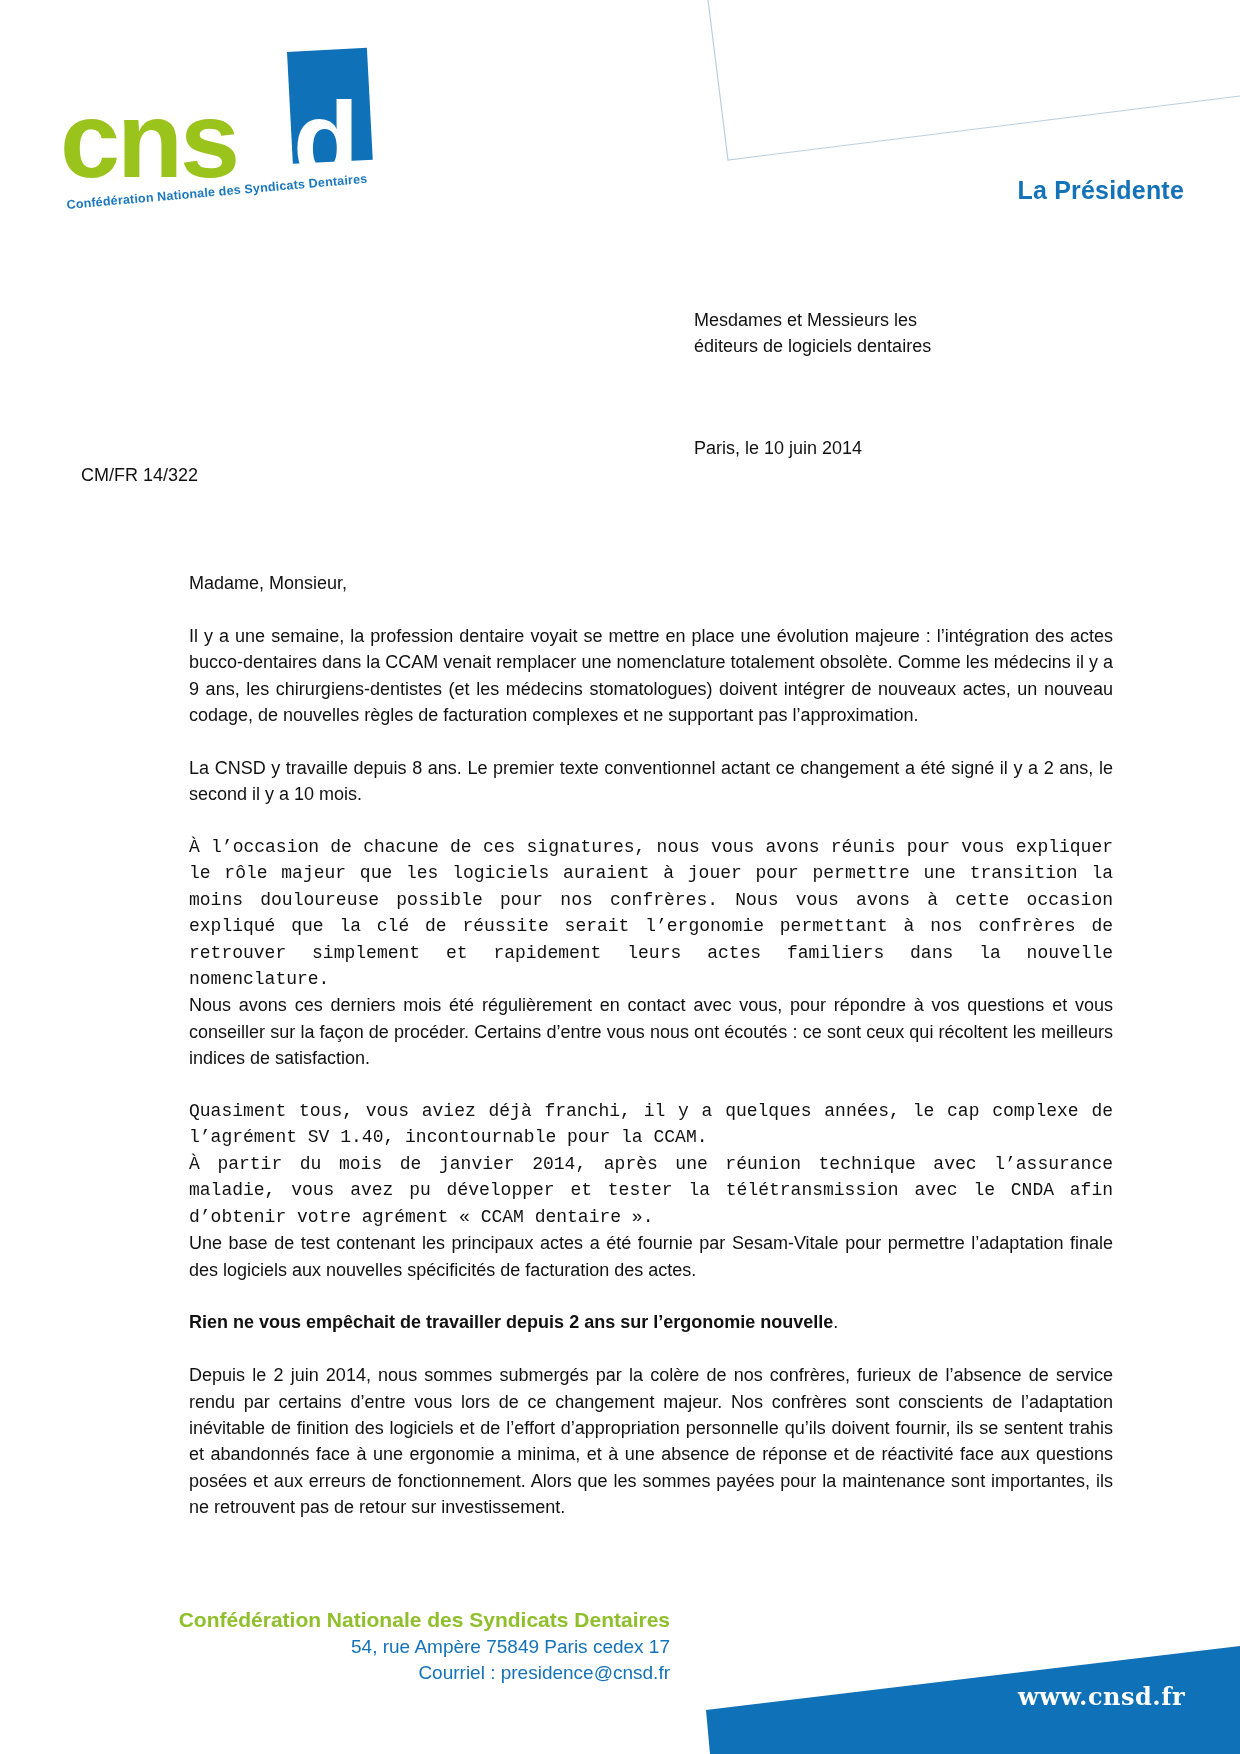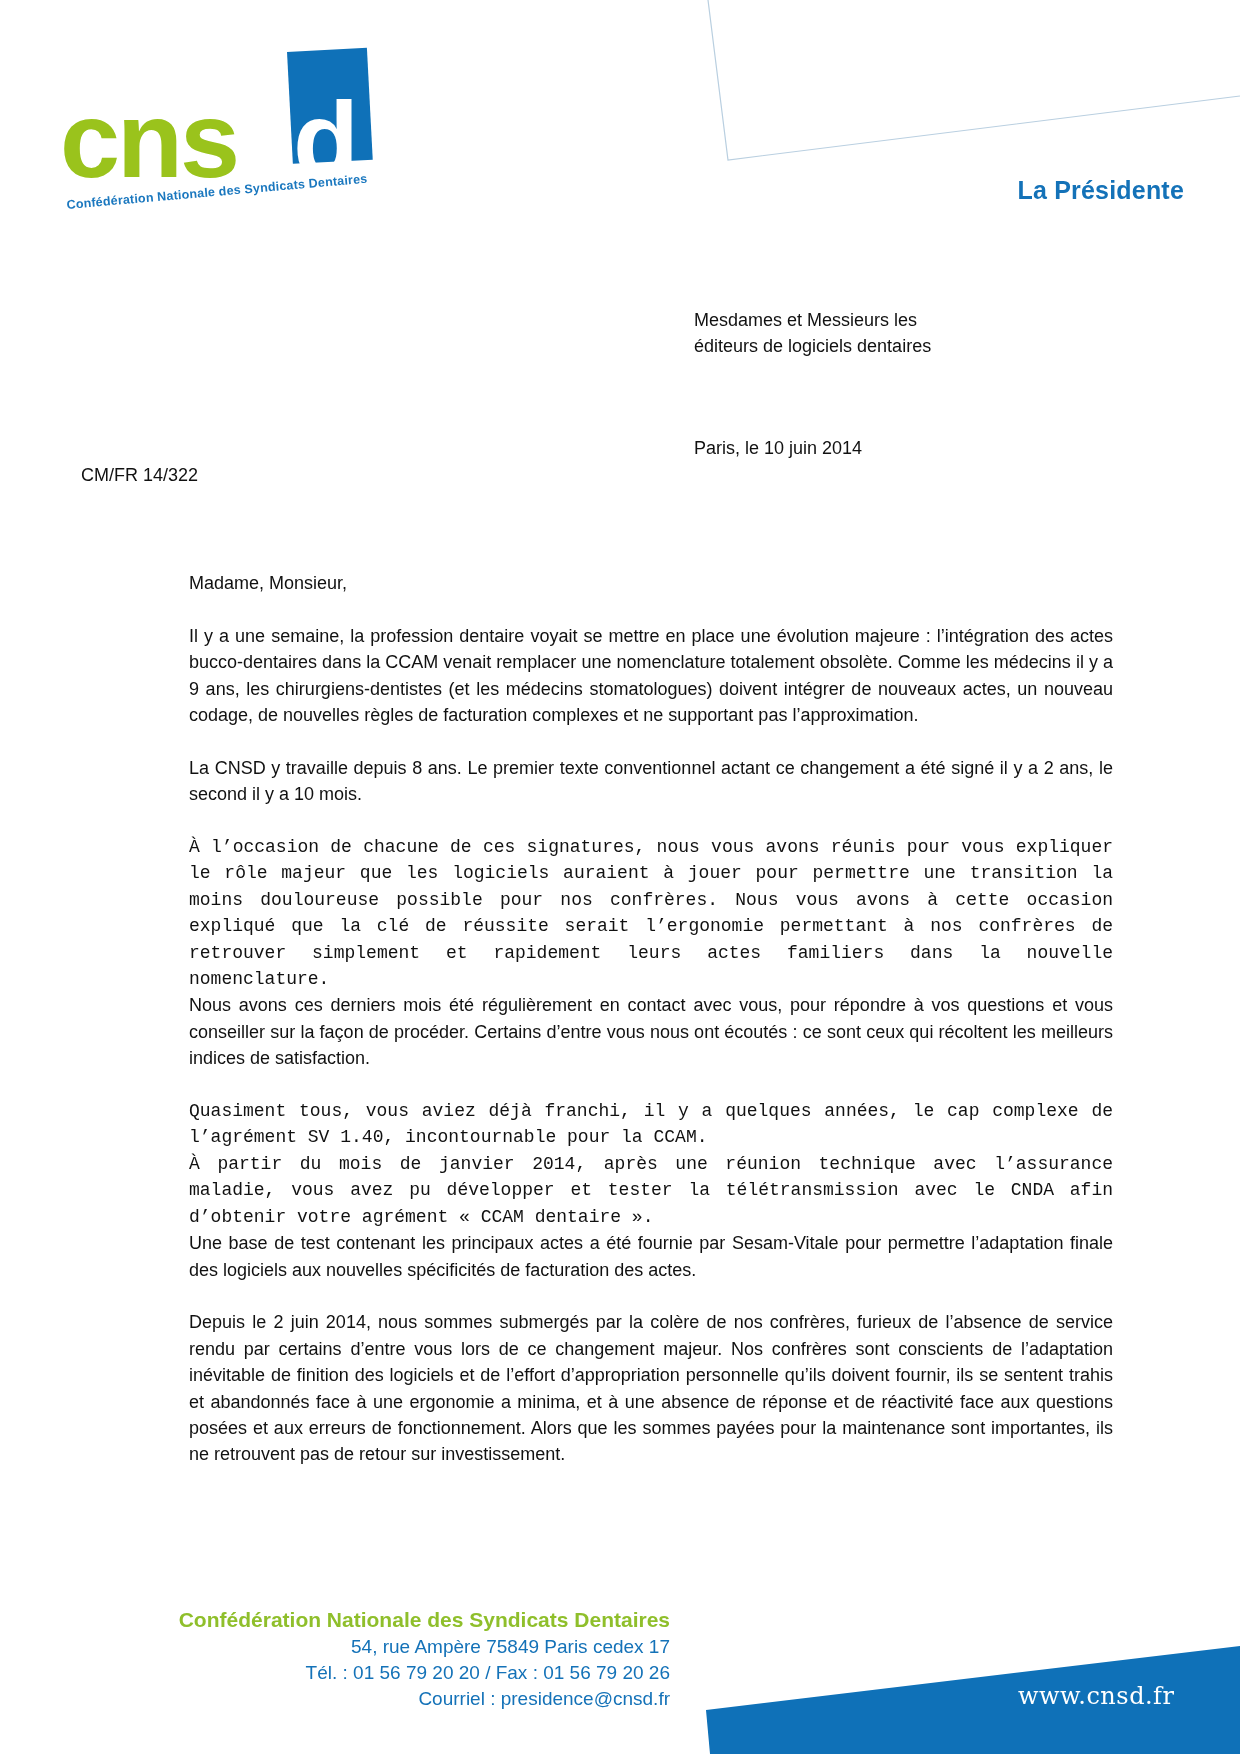--- a/index.html
+++ b/index.html
@@ -22,21 +22,21 @@
   .body-text { position: absolute; left: 177px; top: 570px; width: 924px; font-size: 18px; line-height: 26.4px; text-align: justify; margin-left: 12px; }
   .body-text p { margin: 0 0 26.4px 0; }
   .body-text p.tight { margin-bottom: 0; font-family: Liberation Mono, monospace; }
   .body-text .bold { font-weight: bold; }
 
   .footer-org { position: absolute; left: 135px; top: 1606px; width: 535px; text-align: right; }
   .footer-org .name { font-size: 21px; font-weight: bold; color: #8fbf2b; line-height: 28px; }
   .footer-org .line { font-size: 19px; color: #1472b8; line-height: 26px; }
 
   .footer-band { position: absolute; left: 0; top: 0; width: 1240px; height: 1754px; pointer-events: none; }
-  .website { position: absolute; left: 1018px; top: 1682px; font-family: "DejaVu Serif", serif; font-weight: normal; font-size: 24px; color: #ffffff; letter-spacing: 0.5px; }
+  .website { position: absolute; left: 1018px; top: 1682px; font-family: "DejaVu Serif", serif; font-weight: bold; font-size: 24px; color: #ffffff; letter-spacing: 0.5px; }
 </style>
 </head>
 <body>
 
 <svg class="deco-lines" viewBox="0 0 1240 1754">
   <polyline points="708,0 728,160 1240,96" fill="none" stroke="#b9cfe0" stroke-width="1.2"></polyline>
 </svg>
 
 <div class="logo">
   <div class="dbox"></div>
@@ -57,26 +57,26 @@
 
 <div class="body-text">
   <p>Madame, Monsieur,</p>
   <p>Il y a une semaine, la profession dentaire voyait se mettre en place une évolution majeure : l’intégration des actes bucco-dentaires dans la CCAM venait remplacer une nomenclature totalement obsolète. Comme les médecins il y a 9 ans, les chirurgiens-dentistes (et les médecins stomatologues) doivent intégrer de nouveaux actes, un nouveau codage, de nouvelles règles de facturation complexes et ne supportant pas l’approximation.</p>
   <p>La CNSD y travaille depuis 8 ans. Le premier texte conventionnel actant ce changement a été signé il y a 2 ans, le second il y a 10 mois.</p>
   <p class="tight">À l’occasion de chacune de ces signatures, nous vous avons réunis pour vous expliquer le rôle majeur que les logiciels auraient à jouer pour permettre une transition la moins douloureuse possible pour nos confrères. Nous vous avons à cette occasion expliqué que la clé de réussite serait l’ergonomie permettant à nos confrères de retrouver simplement et rapidement leurs actes familiers dans la nouvelle nomenclature.</p>
   <p>Nous avons ces derniers mois été régulièrement en contact avec vous, pour répondre à vos questions et vous conseiller sur la façon de procéder. Certains d’entre vous nous ont écoutés : ce sont ceux qui récoltent les meilleurs indices de satisfaction.</p>
   <p class="tight">Quasiment tous, vous aviez déjà franchi, il y a quelques années, le cap complexe de l’agrément SV 1.40, incontournable pour la CCAM.</p>
   <p class="tight">À partir du mois de janvier 2014, après une réunion technique avec l’assurance maladie, vous avez pu développer et tester la télétransmission avec le CNDA afin d’obtenir votre agrément « CCAM dentaire ».</p>
   <p>Une base de test contenant les principaux actes a été fournie par Sesam-Vitale pour permettre l’adaptation finale des logiciels aux nouvelles spécificités de facturation des actes.</p>
+  <p><span class="bold">Rien ne vous empêchait de travailler depuis 2 ans sur l’ergonomie nouvelle</span><span>.</span></p>
   <p>Depuis le 2 juin 2014, nous sommes submergés par la colère de nos confrères, furieux de l’absence de service rendu par certains d’entre vous lors de ce changement majeur. Nos confrères sont conscients de l’adaptation inévitable de finition des logiciels et de l’effort d’appropriation personnelle qu’ils doivent fournir, ils se sentent trahis et abandonnés face à une ergonomie a minima, et à une absence de réponse et de réactivité face aux questions posées et aux erreurs de fonctionnement. Alors que les sommes payées pour la maintenance sont importantes, ils ne retrouvent pas de retour sur investissement.</p>
 </div>
 
 <div class="footer-org">
   <div class="name">Confédération Nationale des Syndicats Dentaires</div>
   <div class="line">54, rue Ampère 75849 Paris cedex 17</div>
-  <div class="line">Tél. : 01 56 79 20 20 / Fax : 01 56 79 20 26</div>
   <div class="line">Courriel : presidence@cnsd.fr</div>
 </div>
 
 <svg class="footer-band" viewBox="0 0 1240 1754">
   <polygon points="706,1710 1240,1646 1240,1754 710,1754" fill="#0f71b8"></polygon>
 </svg>
 <div class="website">www.cnsd.fr</div>
 
 </body></html>

